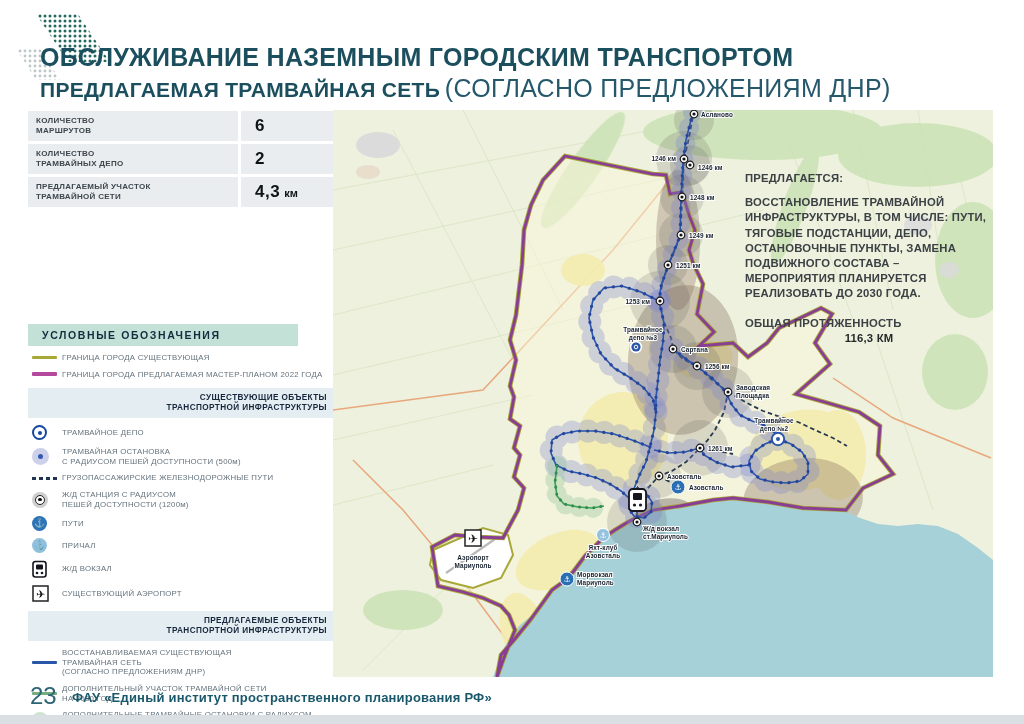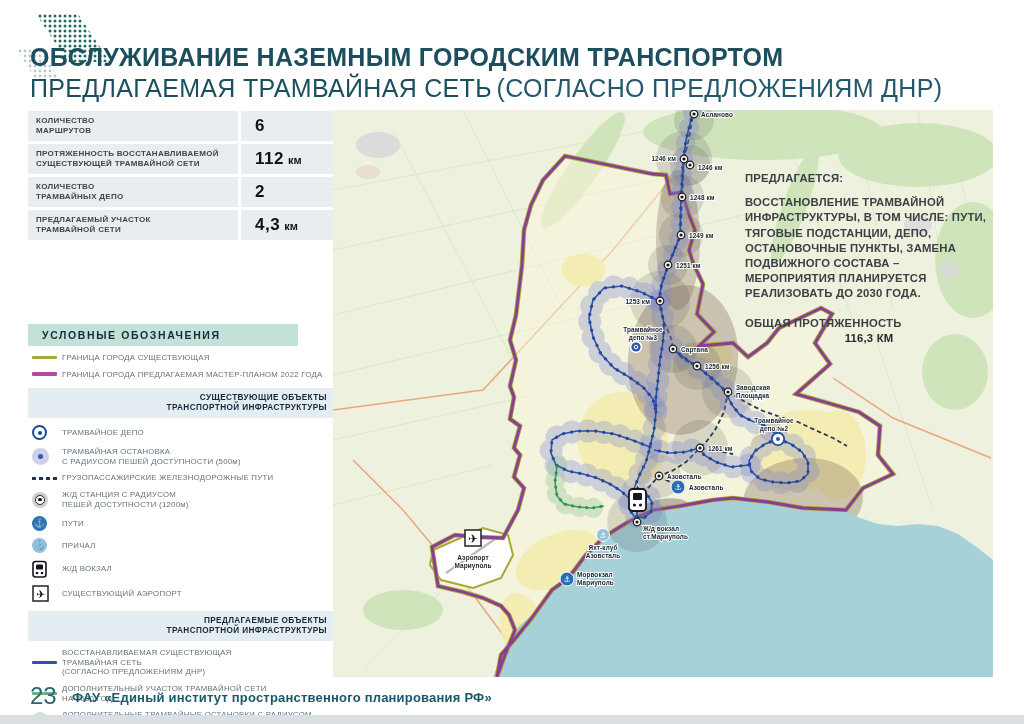--- a/index.html
+++ b/index.html
@@ -1,23 +1,23 @@
 <!DOCTYPE html>
 <html><head>
 <meta charset="utf-8">
 <style>
   html,body{margin:0;padding:0;background:#fff;}
   #slide{position:relative;width:1024px;height:724px;background:#ffffff;overflow:hidden;
          font-family:"Liberation Sans",sans-serif;}
   
   #logo{position:absolute;left:8px;top:4px;}
   
-  .title{position:absolute;left:30px;top:42px;line-height:31px;letter-spacing:.3px;}
+  .title{position:absolute;left:40px;top:42px;line-height:31px;letter-spacing:.3px;}
   .title .l1{font-size:25px;font-weight:700;color:#1c4f5e;}
-  .title .l2 b{font-size:25px;font-weight:400;color:#1c4f5e;}
+  .title .l2 b{font-size:21px;font-weight:700;color:#1c4f5e;}
   .title .l2 span.light{font-size:25px;font-weight:400;color:#25586a;}
   
   .stats{position:absolute;left:28px;top:111px;width:305px;}
   .stat-row{display:flex;background:#e9edef;margin-bottom:3px;align-items:center;}
   .stat-label{width:196px;border-right:3px solid #fff;padding:5px 6px 5px 8px;
               font-size:8px;font-weight:700;color:#3d464d;letter-spacing:.3px;line-height:10px;}
   .stat-value{flex:1;padding:2px 0 2px 14px;font-weight:800;color:#101314;}
   .stat-value .num{font-size:17px;letter-spacing:.5px;}
   .stat-value .unit{font-size:11px;margin-left:4px;font-weight:800;}
   
@@ -101,29 +101,20 @@
       <div class="stat-label">
         <div>КОЛИЧЕСТВО</div>
         <div>МАРШРУТОВ</div>
       </div>
       <div class="stat-value">
         <span class="num">6</span><span class="unit"></span>
       </div>
     </div>
     <div class="stat-row">
       <div class="stat-label">
-        <div>ПРОТЯЖЕННОСТЬ ВОССТАНАВЛИВАЕМОЙ</div>
-        <div>СУЩЕСТВУЮЩЕЙ ТРАМВАЙНОЙ СЕТИ</div>
-      </div>
-      <div class="stat-value">
-        <span class="num">112</span><span class="unit">км</span>
-      </div>
-    </div>
-    <div class="stat-row">
-      <div class="stat-label">
         <div>КОЛИЧЕСТВО</div>
         <div>ТРАМВАЙНЫХ ДЕПО</div>
       </div>
       <div class="stat-value">
         <span class="num">2</span><span class="unit"></span>
       </div>
     </div>
     <div class="stat-row">
       <div class="stat-label">
         <div>ПРЕДЛАГАЕМЫЙ УЧАСТОК</div>

